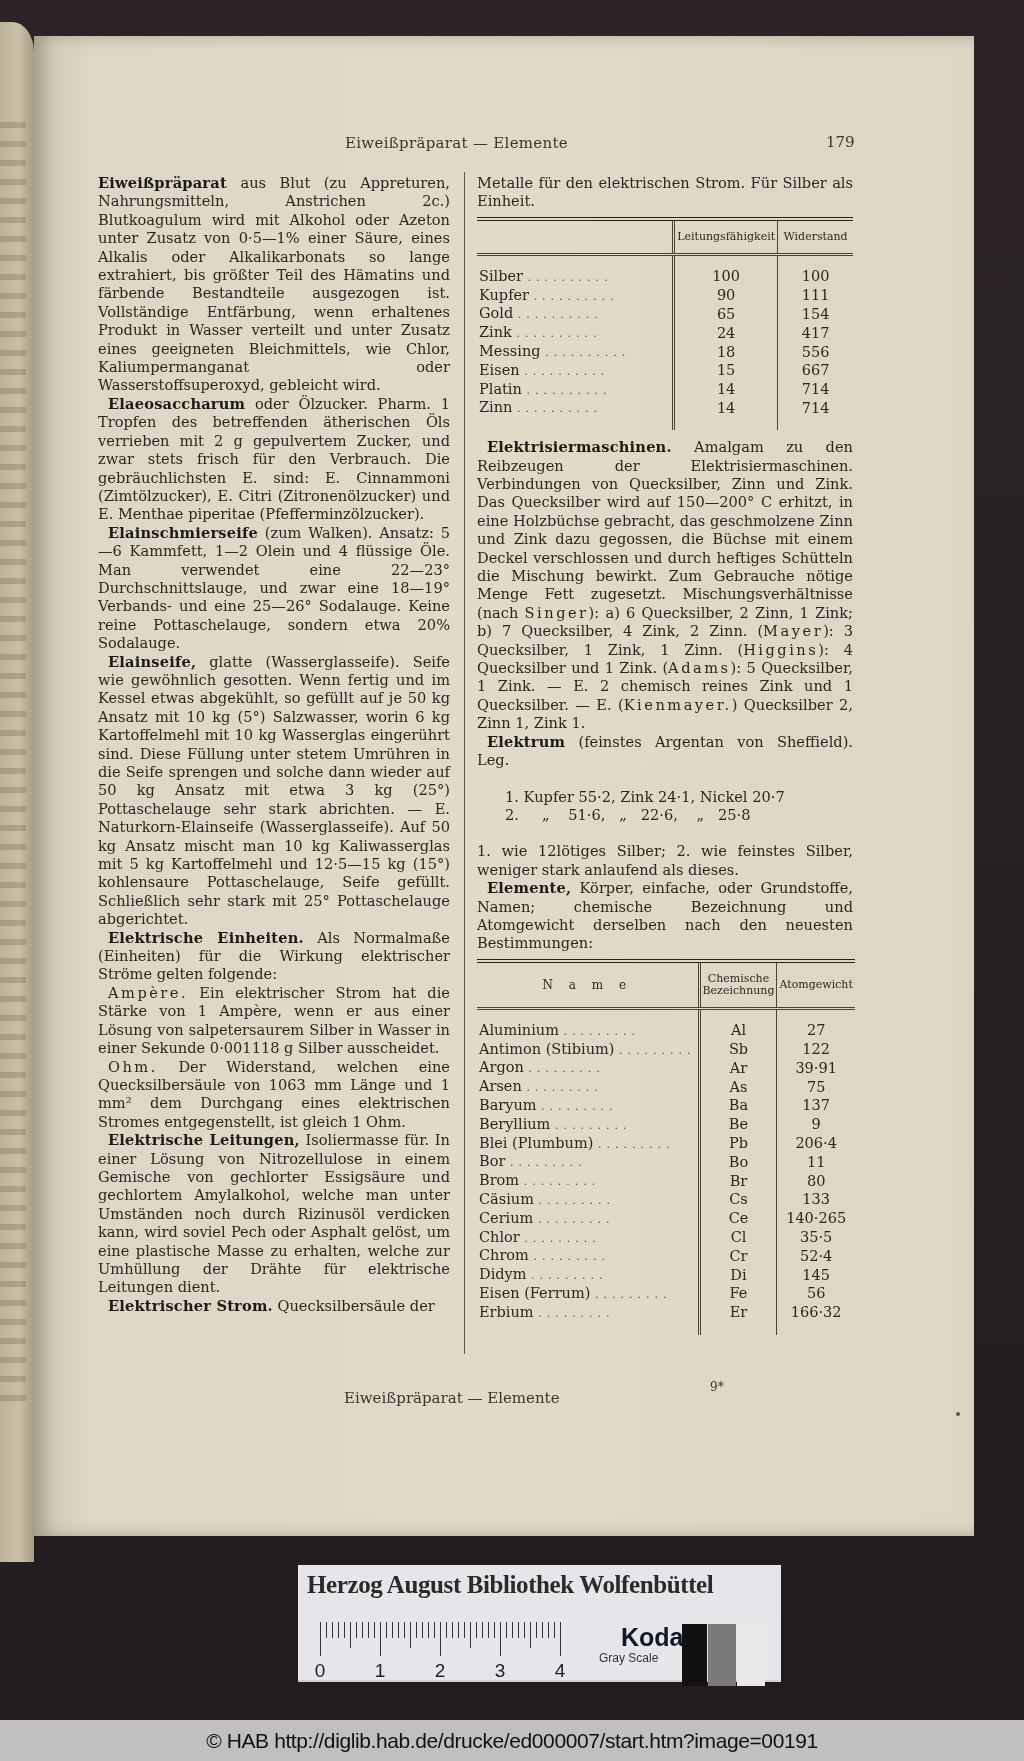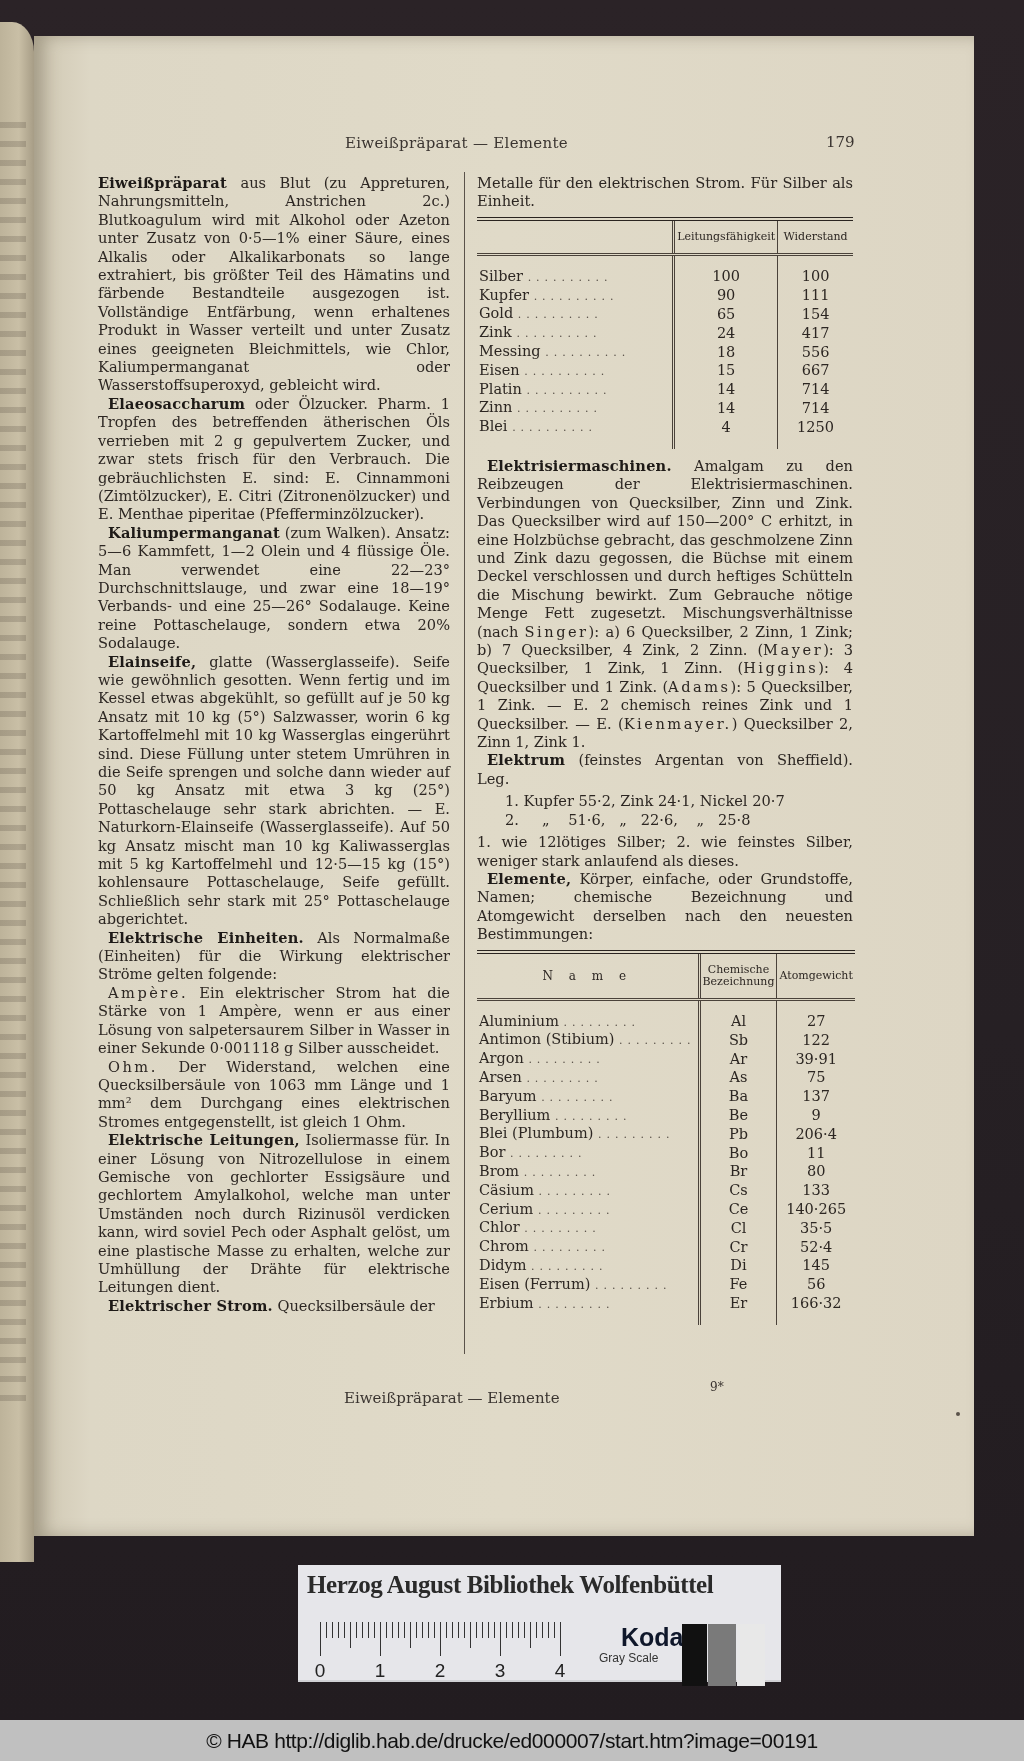--- a/index.html
+++ b/index.html
@@ -61,21 +61,21 @@
   }
   table.data td { padding:0 2px; }
   table.data tbody tr:first-child td { padding-top:12px; }
   table.data tbody tr:last-child td { padding-bottom:12px; }
   .vline { border-left:1px solid #4a423a; }
   .vdouble { border-left:3px double #4a423a; }
   .name-cell { text-align:left; white-space:nowrap; overflow:hidden; }
   .name-cell .dots { color:#5a524a; letter-spacing:5px; font-size:11px; }
   .num-cell { text-align:center; }
   .sym-cell { text-align:center; }
-  .elektrum-formulas { padding-left:28px; margin:4px 0; }
+  .elektrum-formulas { padding-left:28px; margin:18px 0; }
   .elektrum-formulas div { white-space:pre; }
   .footer-head {
     position:absolute; left:344px; top:1389px; font-size:15px; color:#3a3430;
   }
   .signature {
     position:absolute; left:710px; top:1380px; font-size:12px; color:#3a3430;
   }
   .dot-mark {
     position:absolute; left:956px; top:1412px; width:4px; height:4px;
     background:#5a524a; border-radius:2px;
@@ -126,21 +126,21 @@
 <div class="page"></div>
 
 <div class="running-head">Eiweißpräparat — Elemente</div>
 <div class="page-number">179</div>
 
 <div class="col-rule"></div>
 
 <div class="col col-left">
   <p class="para"><span class="lemma">Eiweißpräparat</span><span> aus Blut (zu Appreturen, Nahrungsmitteln, Anstrichen 2c.) Blutkoagulum wird mit Alkohol oder Azeton unter Zusatz von 0·5—1% einer Säure, eines Alkalis oder Alkalikarbonats so lange extrahiert, bis größter Teil des Hämatins und färbende Bestandteile ausgezogen ist. Vollständige Entfärbung, wenn erhaltenes Produkt in Wasser verteilt und unter Zusatz eines geeigneten Bleichmittels, wie Chlor, Kaliumpermanganat oder Wasserstoffsuperoxyd, gebleicht wird.</span></p>
   <p class="para indent"><span class="lemma">Elaeosaccharum</span><span> oder Ölzucker. Pharm. 1 Tropfen des betreffenden ätherischen Öls verrieben mit 2 g gepulvertem Zucker, und zwar stets frisch für den Verbrauch. Die gebräuchlichsten E. sind: E. Cinnammoni (Zimtölzucker), E. Citri (Zitronenölzucker) und E. Menthae piperitae (Pfefferminzölzucker).</span></p>
-  <p class="para indent"><span class="lemma">Kaliumpermanganat</span><span> (zum Walken). Ansatz: 5—6 Kammfett, 1—2 Olein und 4 flüssige Öle. Man verwendet eine 22—23° Durchschnittslauge, und zwar eine 18—19° Verbands- und eine 25—26° Sodalauge. Keine reine Pottaschelauge, sondern etwa 20% Sodalauge.</span></p>
+  <p class="para indent"><span class="lemma">Elainschmierseife</span><span> (zum Walken). Ansatz: 5—6 Kammfett, 1—2 Olein und 4 flüssige Öle. Man verwendet eine 22—23° Durchschnittslauge, und zwar eine 18—19° Verbands- und eine 25—26° Sodalauge. Keine reine Pottaschelauge, sondern etwa 20% Sodalauge.</span></p>
   <p class="para indent"><span class="lemma">Elainseife,</span><span> glatte (Wasserglasseife). Seife wie gewöhnlich gesotten. Wenn fertig und im Kessel etwas abgekühlt, so gefüllt auf je 50 kg Ansatz mit 10 kg (5°) Salzwasser, worin 6 kg Kartoffelmehl mit 10 kg Wasserglas eingerührt sind. Diese Füllung unter stetem Umrühren in die Seife sprengen und solche dann wieder auf 50 kg Ansatz mit etwa 3 kg (25°) Pottaschelauge sehr stark abrichten. — E. Naturkorn-Elainseife (Wasserglasseife). Auf 50 kg Ansatz mischt man 10 kg Kaliwasserglas mit 5 kg Kartoffelmehl und 12·5—15 kg (15°) kohlensaure Pottaschelauge, Seife gefüllt. Schließlich sehr stark mit 25° Pottaschelauge abgerichtet.</span></p>
   <p class="para indent"><span class="lemma">Elektrische Einheiten.</span><span> Als Normalmaße (Einheiten) für die Wirkung elektrischer Ströme gelten folgende:</span></p>
   <p class="para indent"><span class="spaced">Ampère.</span><span> Ein elektrischer Strom hat die Stärke von 1 Ampère, wenn er aus einer Lösung von salpetersaurem Silber in Wasser in einer Sekunde 0·001118 g Silber ausscheidet.</span></p>
   <p class="para indent"><span class="spaced">Ohm.</span><span> Der Widerstand, welchen eine Quecksilbersäule von 1063 mm Länge und 1 mm² dem Durchgang eines elektrischen Stromes entgegenstellt, ist gleich 1 Ohm.</span></p>
   <p class="para indent"><span class="lemma">Elektrische Leitungen,</span><span> Isoliermasse für. In einer Lösung von Nitrozellulose in einem Gemische von gechlorter Essigsäure und gechlortem Amylalkohol, welche man unter Umständen noch durch Rizinusöl verdicken kann, wird soviel Pech oder Asphalt gelöst, um eine plastische Masse zu erhalten, welche zur Umhüllung der Drähte für elektrische Leitungen dient.</span></p>
   <p class="para indent"><span class="lemma">Elektrischer Strom.</span><span> Quecksilbersäule der</span></p>
 </div>
 
 <div class="col col-right">
   <p class="para">Metalle für den elektrischen Strom. Für Silber als Einheit.</p>
@@ -186,25 +186,20 @@
         </tr>
         <tr>
           <td class="name-cell"><span>Platin</span> <span class="dots">..........</span></td>
           <td class="num-cell vdouble">14</td>
           <td class="num-cell vline">714</td>
         </tr>
         <tr>
           <td class="name-cell"><span>Zinn</span> <span class="dots">..........</span></td>
           <td class="num-cell vdouble">14</td>
           <td class="num-cell vline">714</td>
-        </tr>
-        <tr>
-          <td class="name-cell"><span>Blei</span> <span class="dots">..........</span></td>
-          <td class="num-cell vdouble">4</td>
-          <td class="num-cell vline">1250</td>
         </tr>
       </tbody>
   </table>
 
   <p class="para indent"><span class="lemma">Elektrisiermaschinen.</span><span> Amalgam zu den Reibzeugen der Elektrisiermaschinen. Verbindungen von Quecksilber, Zinn und Zink. Das Quecksilber wird auf 150—200° C erhitzt, in eine Holzbüchse gebracht, das geschmolzene Zinn und Zink dazu gegossen, die Büchse mit einem Deckel verschlossen und durch heftiges Schütteln die Mischung bewirkt. Zum Gebrauche nötige Menge Fett zugesetzt. Mischungsverhältnisse (nach </span><span class="spaced">Singer</span><span>): a) 6 Quecksilber, 2 Zinn, 1 Zink; b) 7 Quecksilber, 4 Zink, 2 Zinn. (</span><span class="spaced">Mayer</span><span>): 3 Quecksilber, 1 Zink, 1 Zinn. (</span><span class="spaced">Higgins</span><span>): 4 Quecksilber und 1 Zink. (</span><span class="spaced">Adams</span><span>): 5 Quecksilber, 1 Zink. — E. 2 chemisch reines Zink und 1 Quecksilber. — E. (</span><span class="spaced">Kienmayer.</span><span>) Quecksilber 2, Zinn 1, Zink 1.</span></p>
 
   <p class="para indent"><span class="lemma">Elektrum</span><span> (feinstes Argentan von Sheffield). Leg.</span></p>
   <div class="elektrum-formulas">
     <div>1. Kupfer 55·2, Zink 24·1, Nickel 20·7</div>
     <div>2.     „    51·6,   „   22·6,    „   25·8</div>

